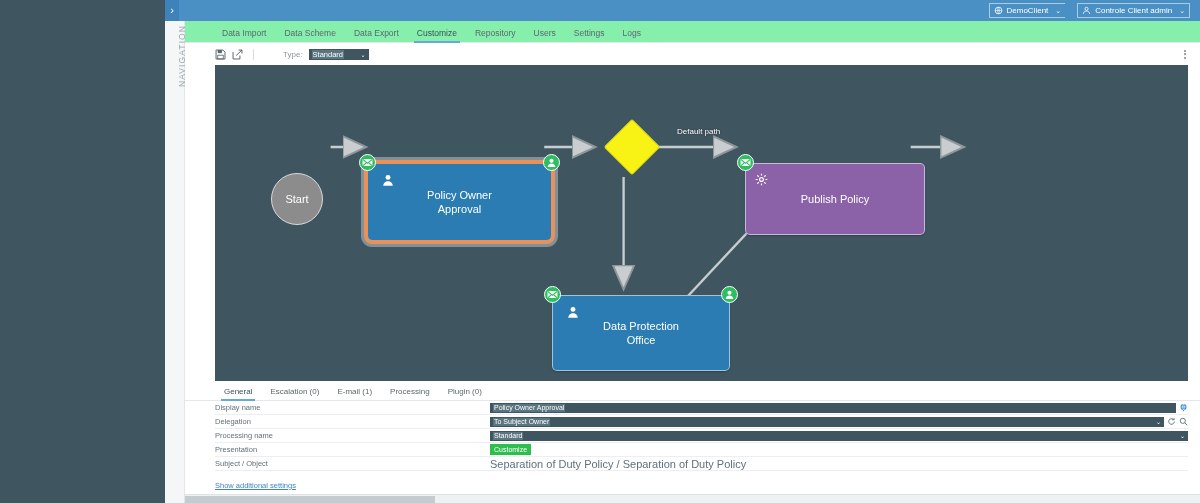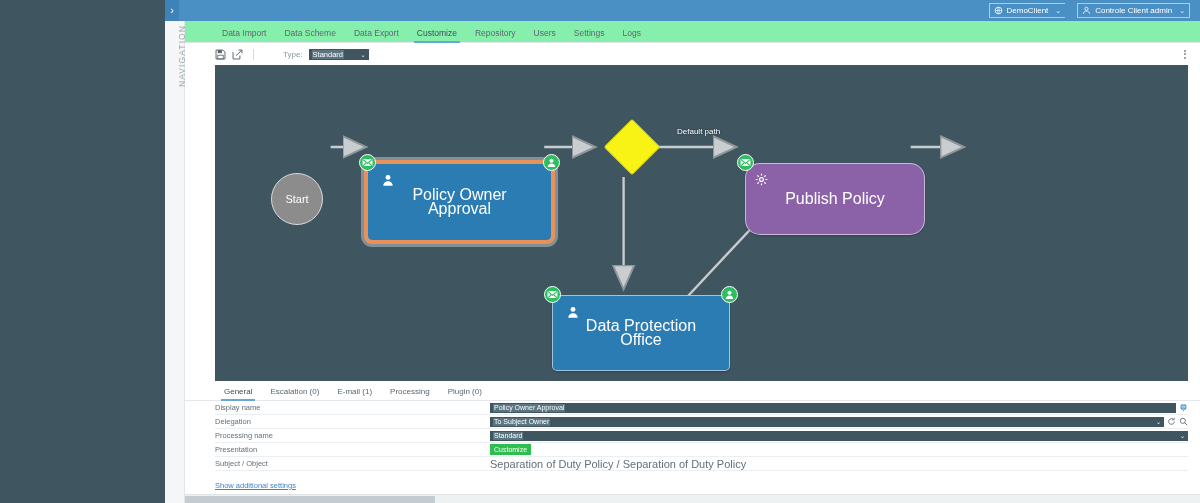--- a/index.html
+++ b/index.html
@@ -101,21 +101,21 @@
   
   .canvas-wrap { padding: 0 12px 0 30px; flex: 0 0 316px; }
   .canvas {
     width: 100%; height: 316px; background: #3f5661;
     position: relative; overflow: hidden;
   }
   .node { position: absolute; }
   .box {
     border-radius: 5px; display: flex;
     align-items: center; justify-content: center;
-    color: #ffffff; font-size: 16px; line-height: 14px;
+    color: #ffffff; font-size: 11px; line-height: 14px;
     text-align: center; box-shadow: 0 1px 2px rgba(0,0,0,.25);
     border: 1px solid rgba(255,255,255,.55);
   }
   .box.sel {
     outline: 4px solid #e8915a;
     outline-offset: -1px;
     box-shadow: 0 0 0 6px rgba(255,255,255,.35);
   }
   .circle {
     border-radius: 50%; background: #8c8c8c;
@@ -318,21 +318,21 @@
             </div>
           </div>
 
           <div class="node" style="left:389px;top:54px;">
             <div class="diamond" style="width:40px;height:40px;margin:8px;"></div>
           </div>
 
           <div class="edge-label" style="left:462px;top:62px;">Default path</div>
 
           <div class="node" style="left:530px;top:98px;">
-            <div class="box" style="width:180px;height:72px;background:#8b62a8;border-radius:15px;">
+            <div class="box" style="width:180px;height:72px;background:#8b62a8;">
               <span>Publish Policy</span>
             </div>
             <div class="badge" style="left:-8px;top:-9px;">
               <svg viewBox="0 0 16 12">
                   <rect x=".8" y=".8" width="14.4" height="10.4" rx="1" fill="#fff"></rect>
                   <path d="M1 1.5l7 5.5 7-5.5" fill="none" stroke="#2dbe60" stroke-width="1.6"></path>
                   <path d="M1 11l5-4.3M15 11l-5-4.3" stroke="#2dbe60" stroke-width="1.6" fill="none"></path>
                 </svg>
             </div>
             <div class="inner-ico" style="left:10px;top:10px;">

